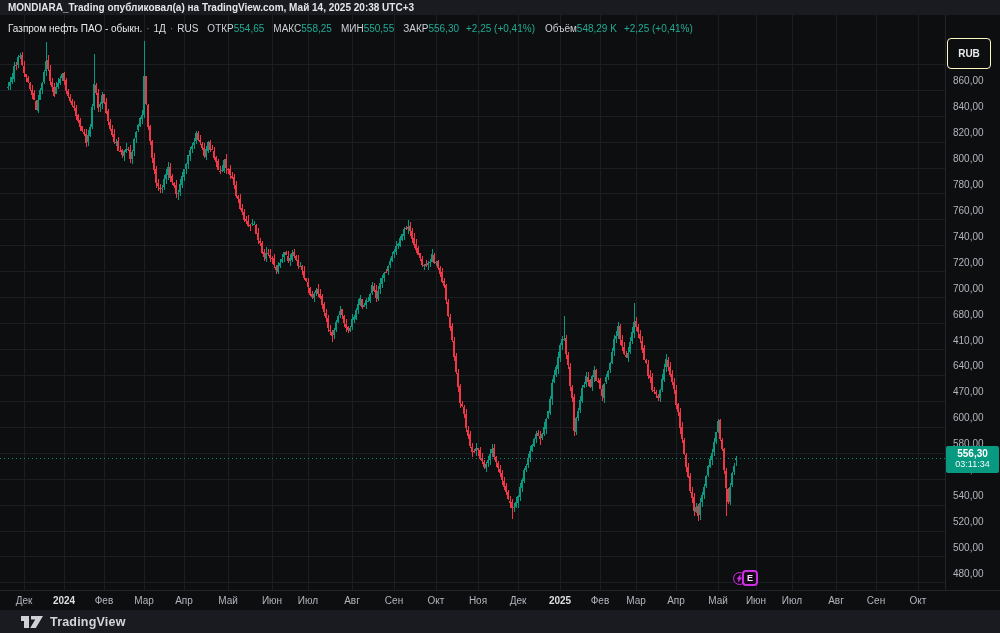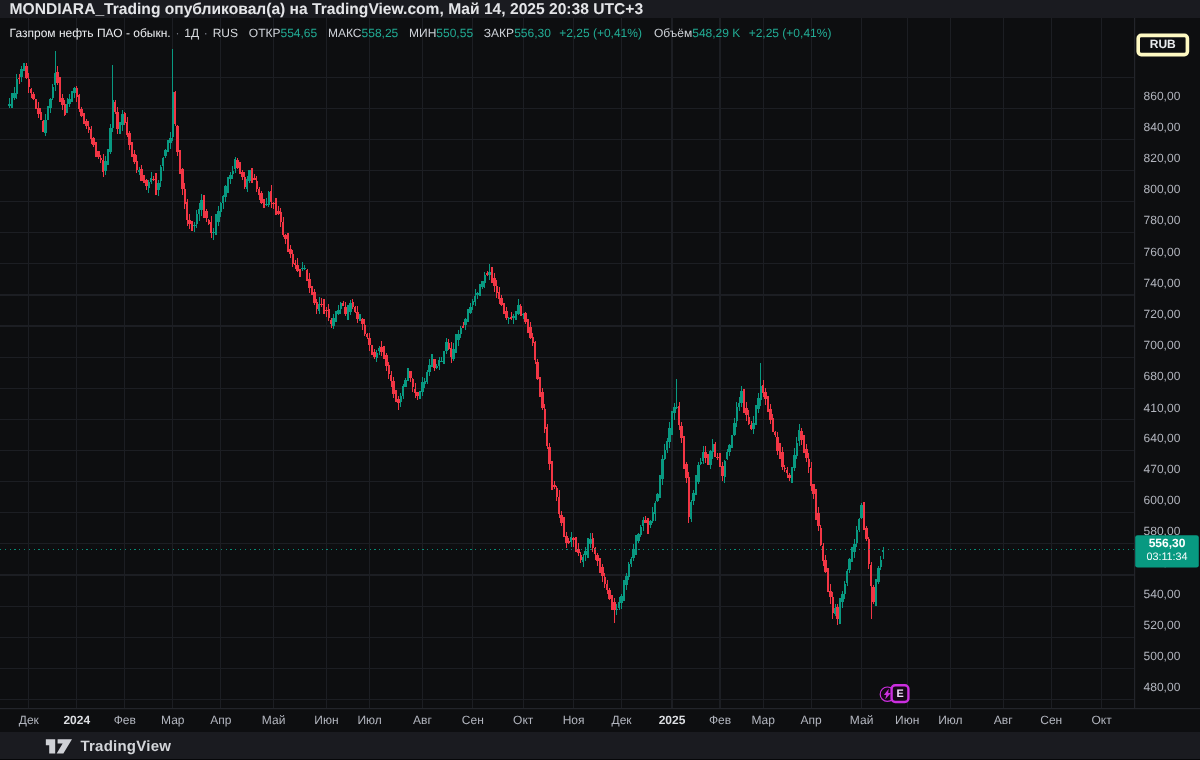--- a/index.html
+++ b/index.html
@@ -5,37 +5,37 @@
   :root{
     --up:#089981; --down:#f23645; --bg:#0d0e10; --panel_bg:#1a1b20;
     --grid:#1c1e23; --axis_text:#b2b5be; --value_teal:#22ab94; --accent_purple:#cc2fe0;
   }
   *{margin:0;padding:0;box-sizing:border-box;}
   html,body{background:#000;}
   .root{position:relative;width:1000px;height:633px;background:var(--bg);overflow:hidden;
         font-family:"Liberation Sans", sans-serif;}
   
   .topbar{position:absolute;left:0;top:0;width:1000px;height:15px;background:var(--panel_bg);
-          color:#e4e5e8;font-size:13px;font-weight:700;line-height:15px;padding-left:8px;
+          color:#e4e5e8;font-size:10px;font-weight:700;line-height:15px;padding-left:8px;
           white-space:nowrap;}
   
   .chartwrap{position:absolute;left:0;top:15px;width:1000px;height:595px;}
   svg.plot{position:absolute;left:0;top:0;}
   
   .legend{position:absolute;left:8px;top:5px;height:14px;display:flex;align-items:flex-end;
           font-size:10px;white-space:nowrap;color:#d7dade;z-index:5;}
   .legend .title{color:#e9ebee;}
   .legend .dot{color:#787b86;margin:0 4px;}
   .legend .fld{margin-left:9px;color:#cdd1d7;}
   .legend .fld:first-of-type{margin-left:12px;}
   .legend .val{color:var(--value_teal);}
   .legend .chg{margin-left:7px;color:var(--value_teal);}
   .legend .vol{margin-left:10px;color:#cdd1d7;}
   
-  .rubbtn{position:absolute;left:947px;top:13px;width:44px;height:19px;border:3px solid #fef9c3;
+  .rubbtn{position:absolute;left:947px;top:23px;width:44px;height:31px;border:1px solid #fef9c3;
           border-radius:4px;background:transparent;color:#e8eaed;font-size:10px;font-weight:700;
           font-family:"Liberation Sans",sans-serif;z-index:6;cursor:pointer;}
   
   .yaxis{position:absolute;left:945px;top:0;width:55px;height:575px;border-left:1px solid #23252b;
          background:var(--bg);z-index:3;}
   .ylab{position:absolute;left:7px;font-size:10px;color:var(--axis_text);margin-top:17px;}
   
   .xaxis{position:absolute;left:0;top:575px;width:1000px;height:20px;border-top:1px solid #23252b;
          background:var(--bg);z-index:3;}
   .xlab{position:absolute;top:4px;transform:translateX(-50%);font-size:10px;color:var(--axis_text);}
@@ -47,21 +47,21 @@
   .pricetag .cd{font-size:9px;line-height:11px;opacity:.95;}
   
   .emark{position:absolute;left:733px;top:555px;width:26px;height:17px;z-index:4;cursor:pointer;}
   .ecircle{position:absolute;left:0;top:1.5px;width:13px;height:13px;border:1.5px solid var(--accent_purple);
            border-radius:50%;background:#140716;display:flex;align-items:center;justify-content:center;}
   .ebox{position:absolute;left:9px;top:0;width:16px;height:16px;border:2px solid var(--accent_purple);
         border-radius:4px;background:#140716;color:#f3defa;font-size:9px;font-weight:700;
         display:flex;align-items:center;justify-content:center;}
   
   .footer{position:absolute;left:0;top:610px;width:1000px;height:23px;background:var(--panel_bg);
-          display:flex;align-items:center;padding-left:38px;cursor:pointer;}
+          display:flex;align-items:center;padding-left:21px;cursor:pointer;}
   .footer .brand{margin-left:7px;color:#d3d5d9;font-size:12.5px;font-weight:700;letter-spacing:.2px;}
 </style>
 </head>
 <body>
 
 <div class="root">
 
   <div class="topbar">
     <span>MONDIARA_Trading опубликовал(а) на TradingView.com, Май 14, 2025 20:38 UTC+3</span>
   </div>

